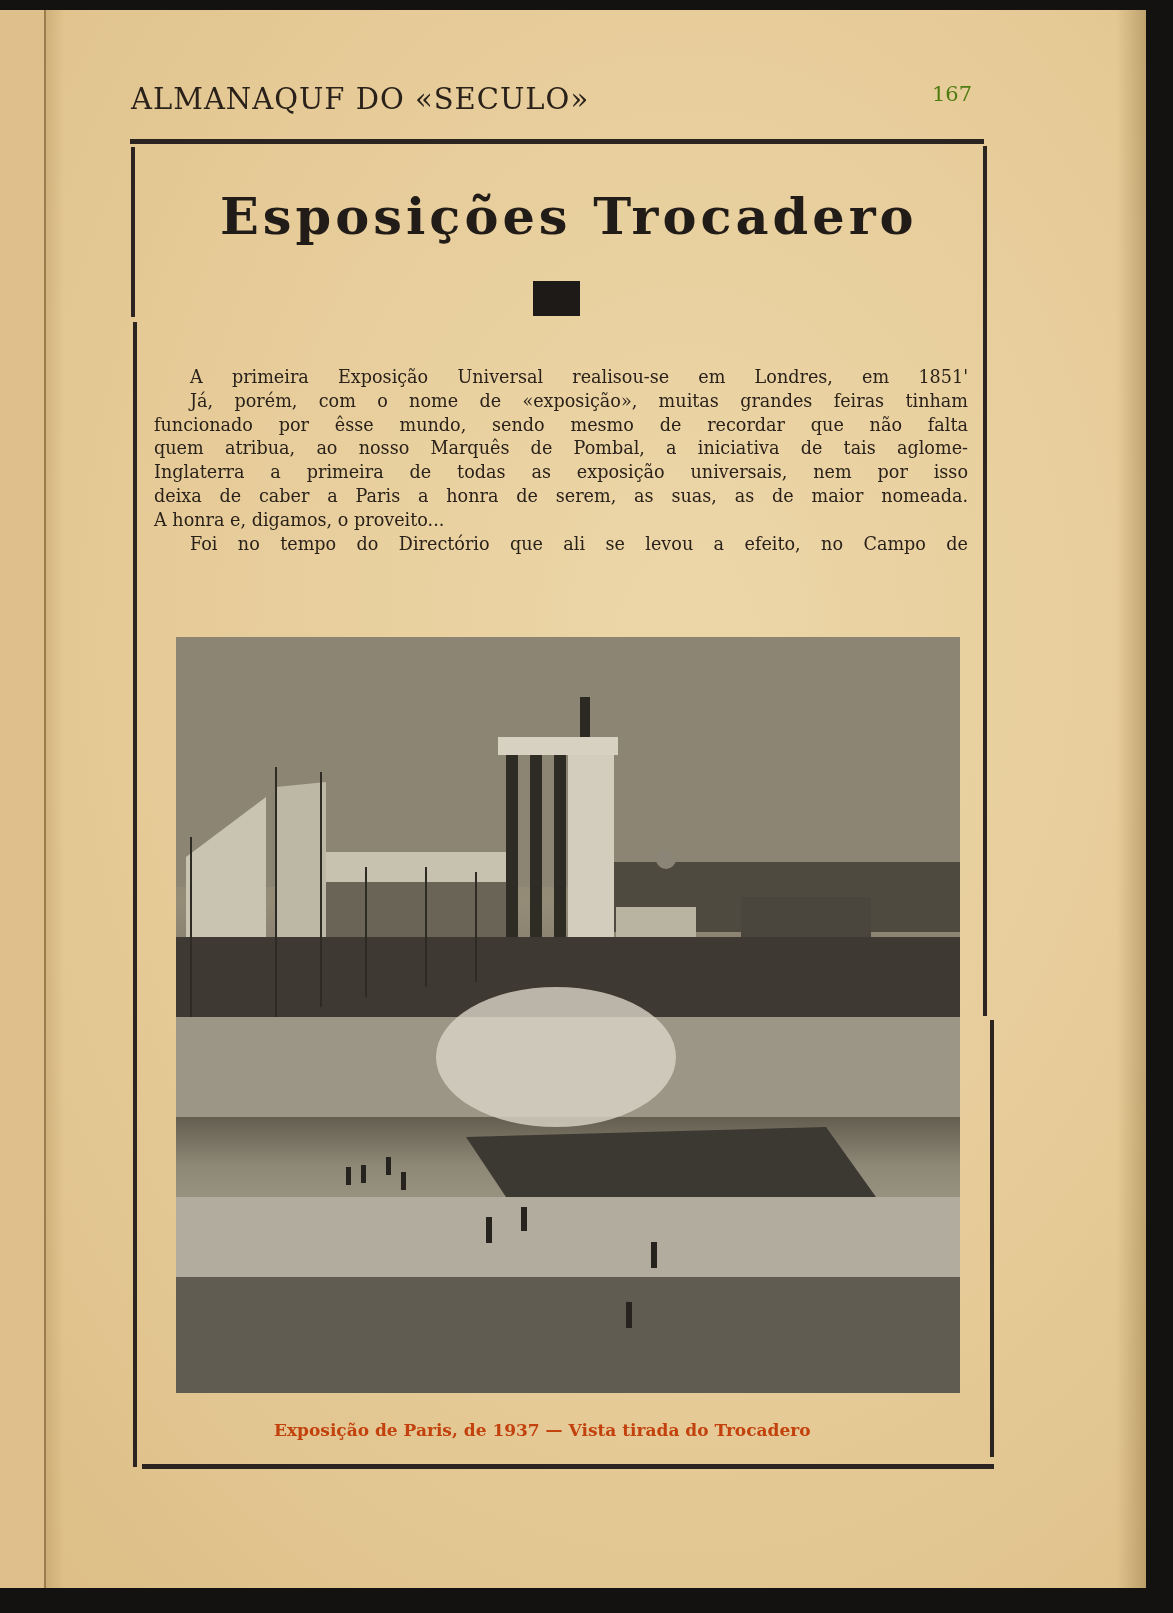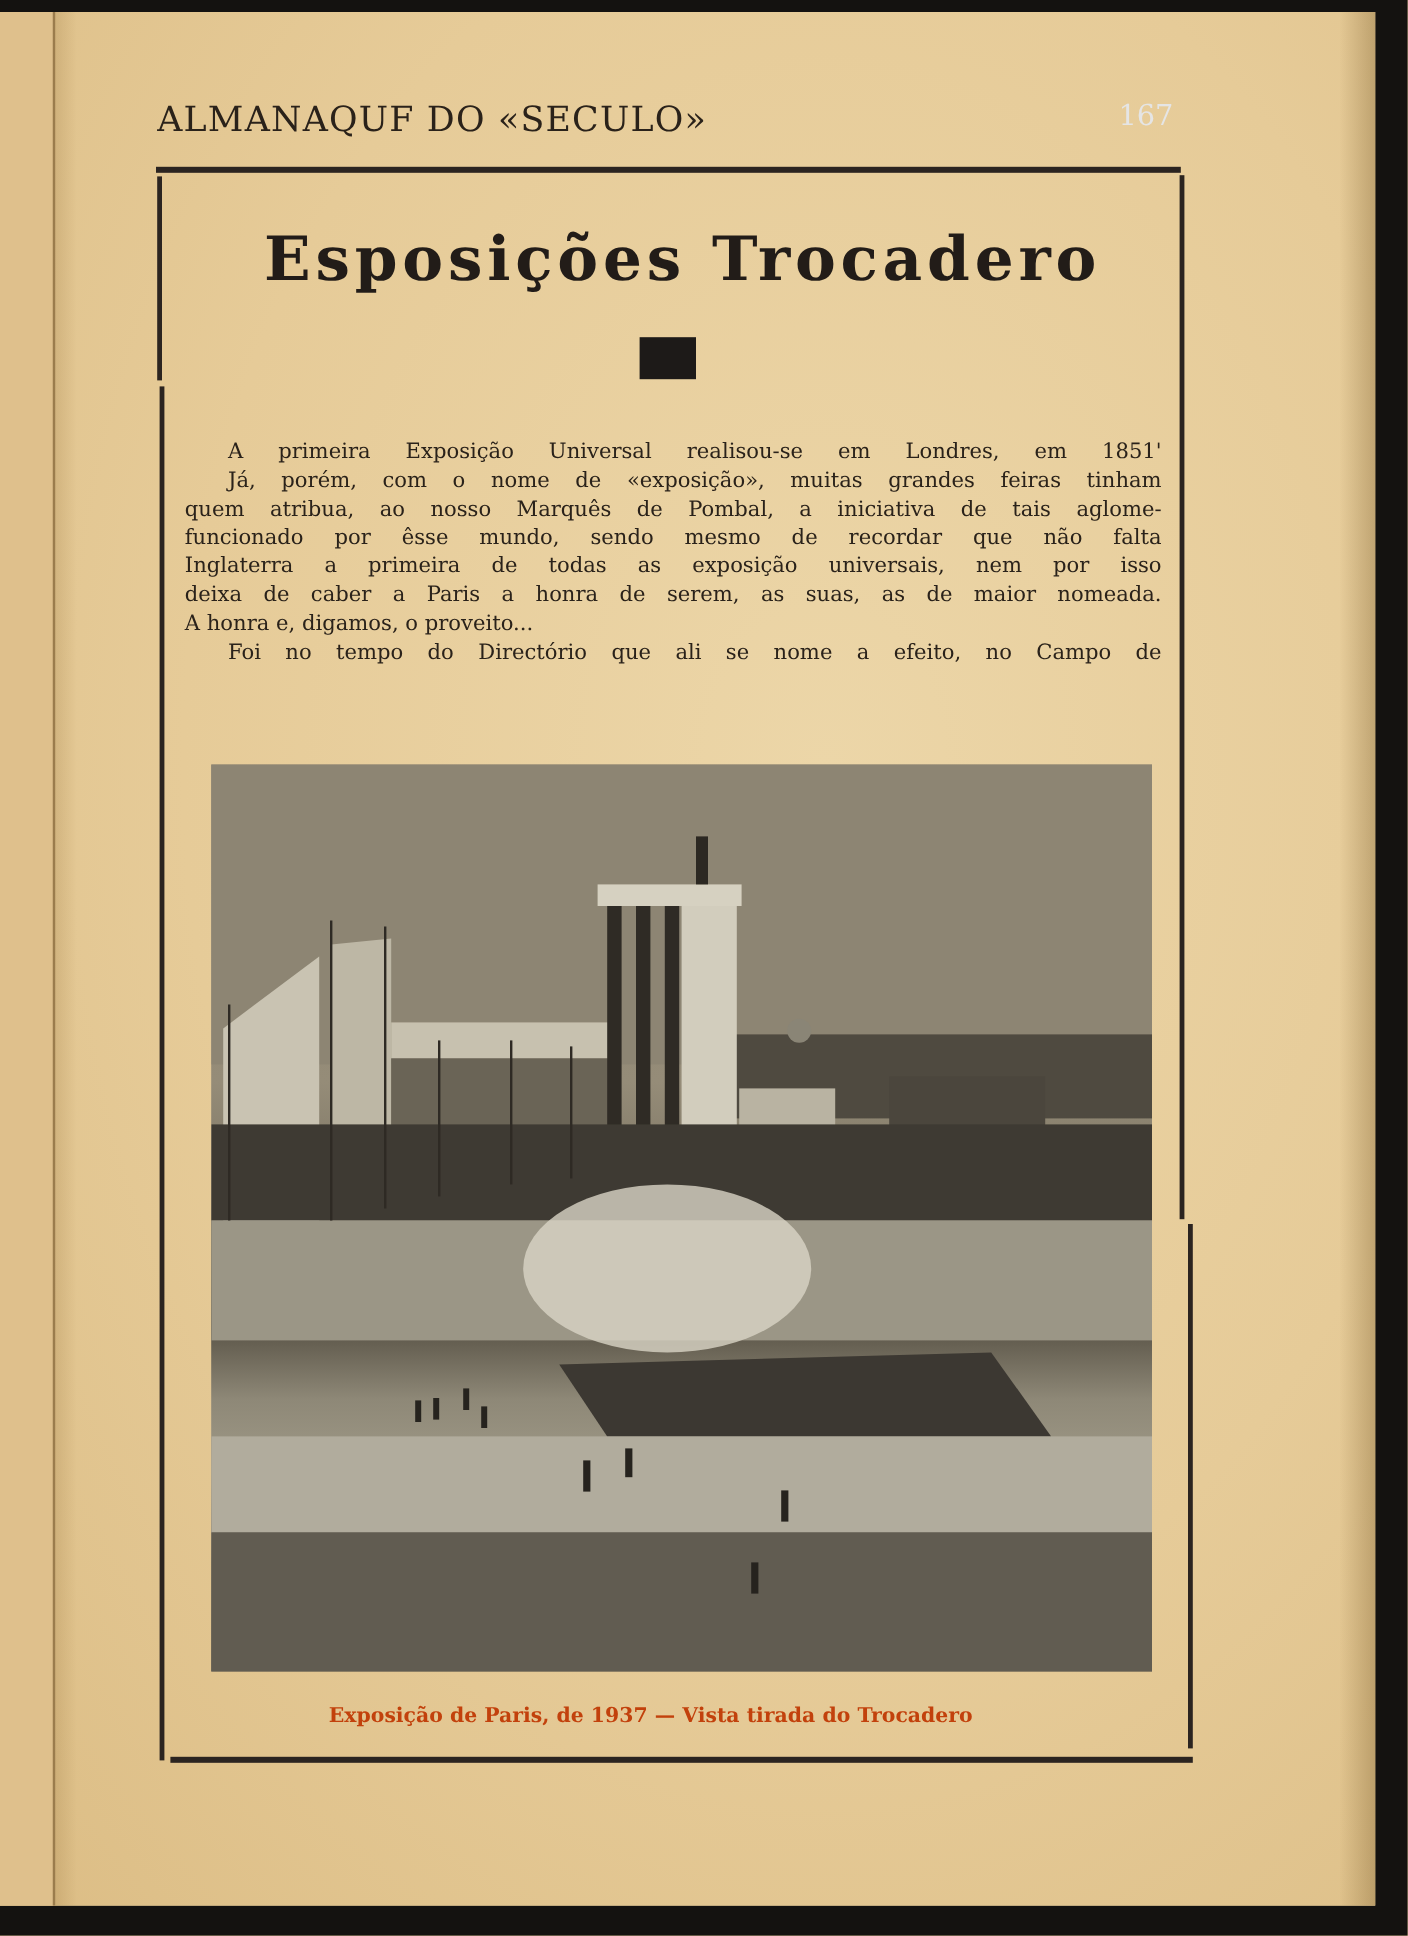--- a/index.html
+++ b/index.html
@@ -3,21 +3,21 @@
 <meta charset="utf-8">
 <style>
   html,body{margin:0;padding:0;}
   body{width:1173px;height:1613px;background:#141210;position:relative;overflow:hidden;font-family:"DejaVu Serif",serif;}
   .page{position:absolute;left:0;top:10px;width:1146px;height:1578px;background:#e7cd9c;
     background-image:radial-gradient(ellipse at 60% 40%,#ecd6a8 0%,#e6cb98 55%,#dcbd85 100%);}
   .left-strip{position:absolute;left:0;top:0;width:44px;height:100%;background:#dfc08c;border-right:2px solid #9c7f52;}
   .left-strip-shade{position:absolute;left:44px;top:0;width:20px;height:100%;background:linear-gradient(to right,rgba(150,115,60,0.25),rgba(0,0,0,0));}
   .right-shade{position:absolute;right:0;top:0;width:30px;height:100%;background:linear-gradient(to left,rgba(120,90,40,0.35),rgba(0,0,0,0));}
   .running-head{position:absolute;left:131px;top:82px;font-family:"DejaVu Serif",serif;font-size:29px;color:#2a221a;letter-spacing:1px;white-space:nowrap;}
-  .page-number{position:absolute;left:932px;top:82px;font-family:"DejaVu Serif",serif;font-size:24px;color:#e5e5e5;}
+  .page-number{position:absolute;left:932px;top:82px;font-family:"DejaVu Serif",serif;font-size:21px;color:#4d7c0f;}
   .rule{position:absolute;background:#2b2420;}
   .title{position:absolute;left:220px;top:186px;width:680px;font-family:"DejaVu Serif",serif;font-weight:bold;font-size:51px;letter-spacing:4px;color:#221c18;white-space:nowrap;}
   .ornament{position:absolute;left:533px;top:281px;width:47px;height:35px;background:#1d1a18;}
   .body{position:absolute;left:154px;top:366px;width:814px;font-family:"DejaVu Serif",serif;font-size:17.6px;line-height:23.8px;color:#2a221a;}
   .body p{margin:0;text-align:justify;text-align-last:justify;white-space:nowrap;}
   .body p.ind{padding-left:36px;}
   .body p.last{text-align-last:left;}
   .photo{position:absolute;left:176px;top:637px;width:784px;height:756px;overflow:hidden;
     background:linear-gradient(to bottom,#8a8270 0%,#958c78 35%,#6e6757 55%,#5a5447 62%,#8e8877 70%,#a09a88 78%,#6e6a5e 88%,#5e5a50 100%);}
   .caption{position:absolute;left:274px;top:1420px;font-family:"DejaVu Serif",serif;font-weight:bold;font-size:17px;color:#c2410c;white-space:nowrap;}
@@ -40,26 +40,26 @@
 <div class="rule" style="left:983px;top:146px;width:4px;height:870px;"></div>
 <div class="rule" style="left:990px;top:1020px;width:4px;height:437px;"></div>
 <div class="rule" style="left:142px;top:1464px;width:852px;height:5px;"></div>
 
 <div class="title">Esposições Trocadero</div>
 <div class="ornament"></div>
 
 <div class="body">
   <p class="ind">A primeira Exposição Universal realisou-se em Londres, em 1851'</p>
   <p class="ind">Já, porém, com o nome de «exposição», muitas grandes feiras tinham</p>
+  <p>funcionado por êsse mundo, sendo mesmo de recordar que não falta</p>
   <p>quem atribua, ao nosso Marquês de Pombal, a iniciativa de tais aglome-</p>
-  <p>funcionado por êsse mundo, sendo mesmo de recordar que não falta</p>
   <p>Inglaterra a primeira de todas as exposição universais, nem por isso</p>
   <p>deixa de caber a Paris a honra de serem, as suas, as de maior nomeada.</p>
   <p class="last">A honra e, digamos, o proveito...</p>
-  <p class="ind">Foi no tempo do Directório que ali se nome a efeito, no Campo de</p>
+  <p class="ind">Foi no tempo do Directório que ali se levou a efeito, no Campo de</p>
 </div>
 
 <div class="photo">
   <svg width="784" height="756" viewBox="0 0 784 756" xmlns="http://www.w3.org/2000/svg">
 
     <rect x="0" y="0" width="784" height="250" fill="#8d8573"></rect>
 
     <rect x="430" y="225" width="354" height="70" fill="#4f4a40"></rect>
     <circle cx="490" cy="222" r="10" fill="#8a8576"></circle>
 

